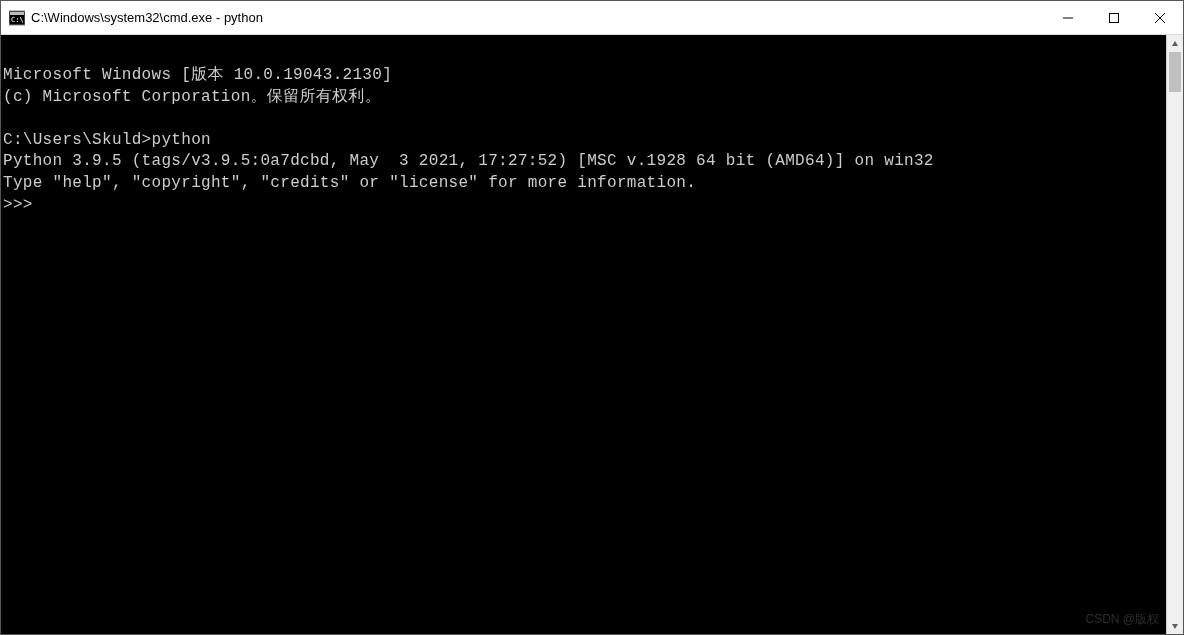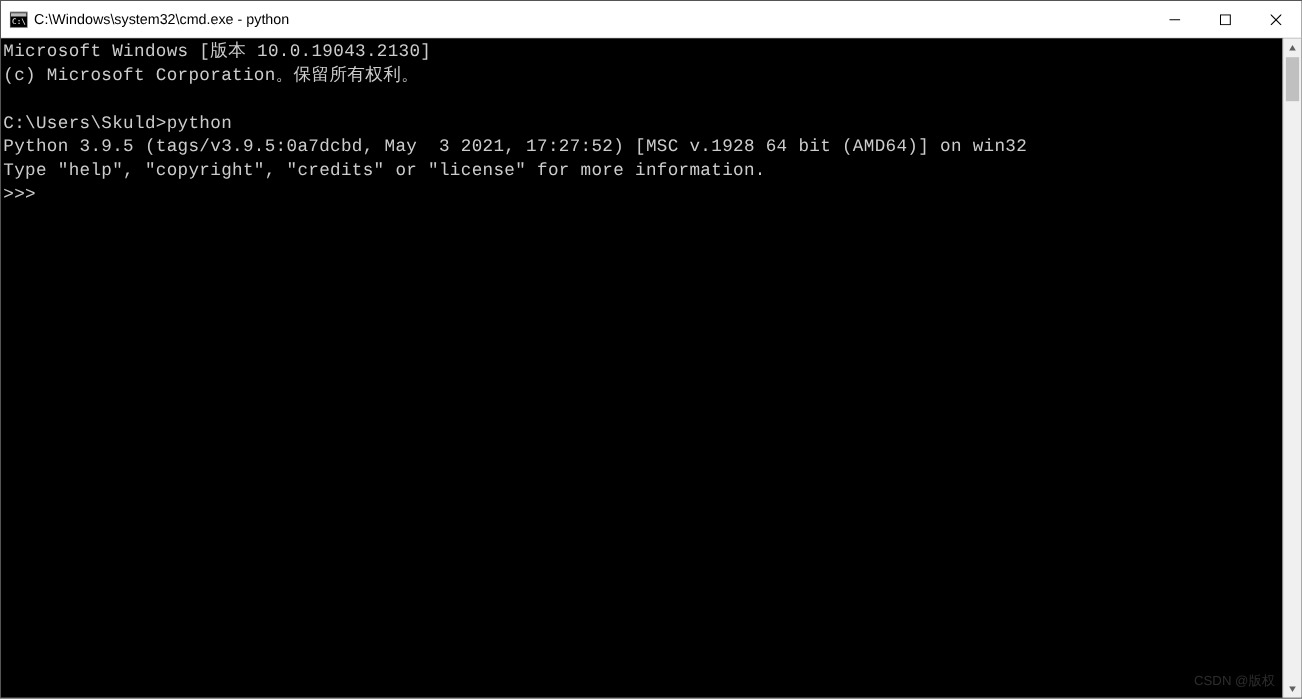--- a/index.html
+++ b/index.html
@@ -80,20 +80,21 @@
       flex: 1;
       background: #000;
       color: #ccc;
       font-family: "NSimSun", "SimSun", "Consolas", "Courier New", monospace;
       font-size: 16px;
       line-height: 1.35;
       padding: 2px 0 0 2px;
       white-space: pre;
       overflow: hidden;
       letter-spacing: 0.3px;
+      margin-top: 28px;
     }
     .terminal .line {
       white-space: pre;
     }
     .scrollbar {
       width: 17px;
       background: #f0f0f0;
       display: flex;
       flex-direction: column;
       border-left: 1px solid #ccc;

